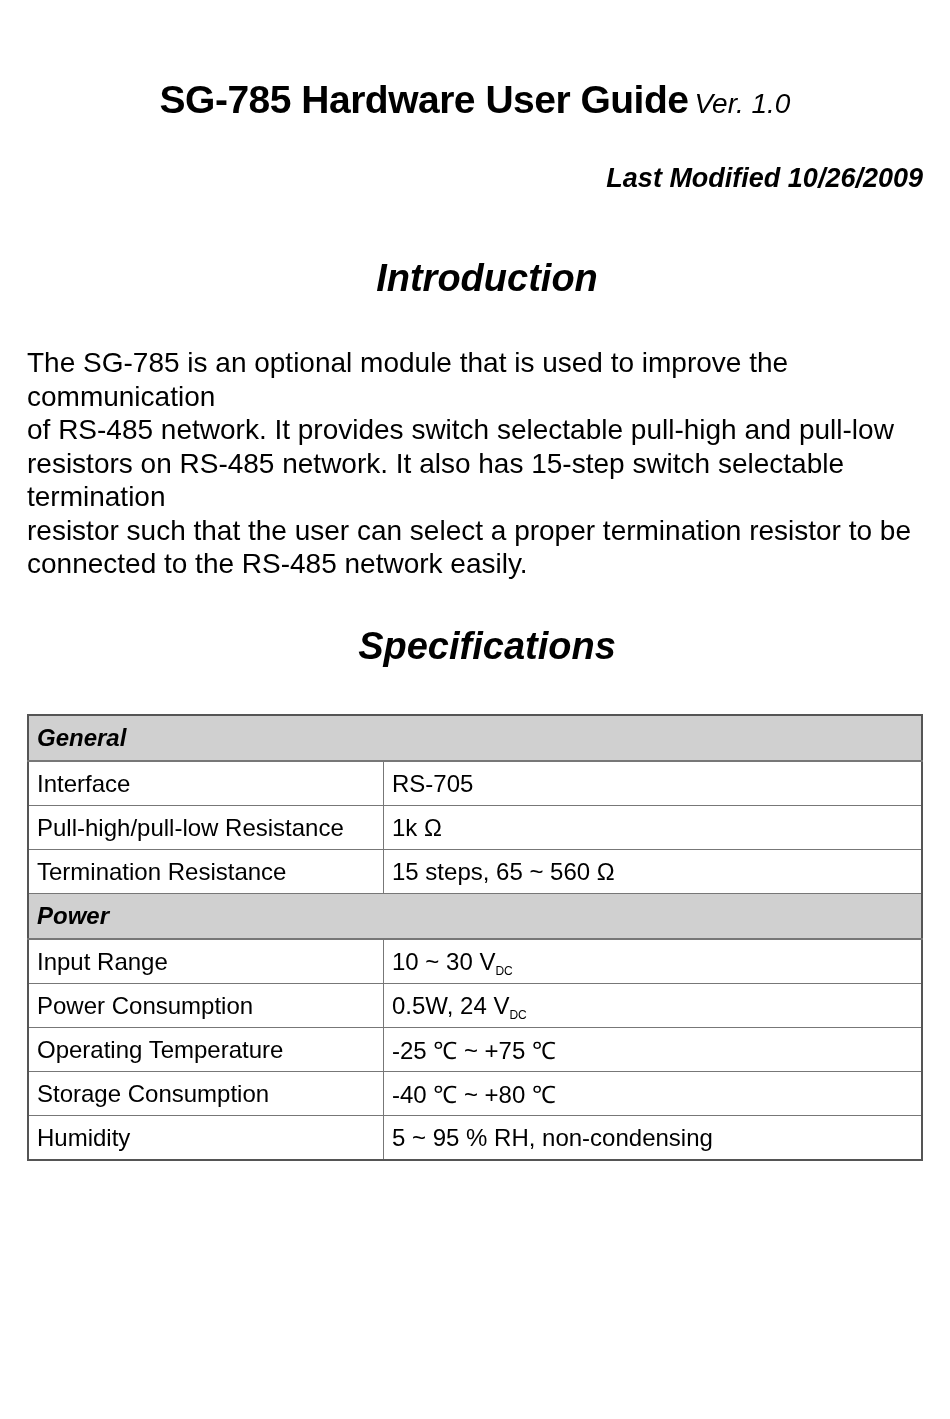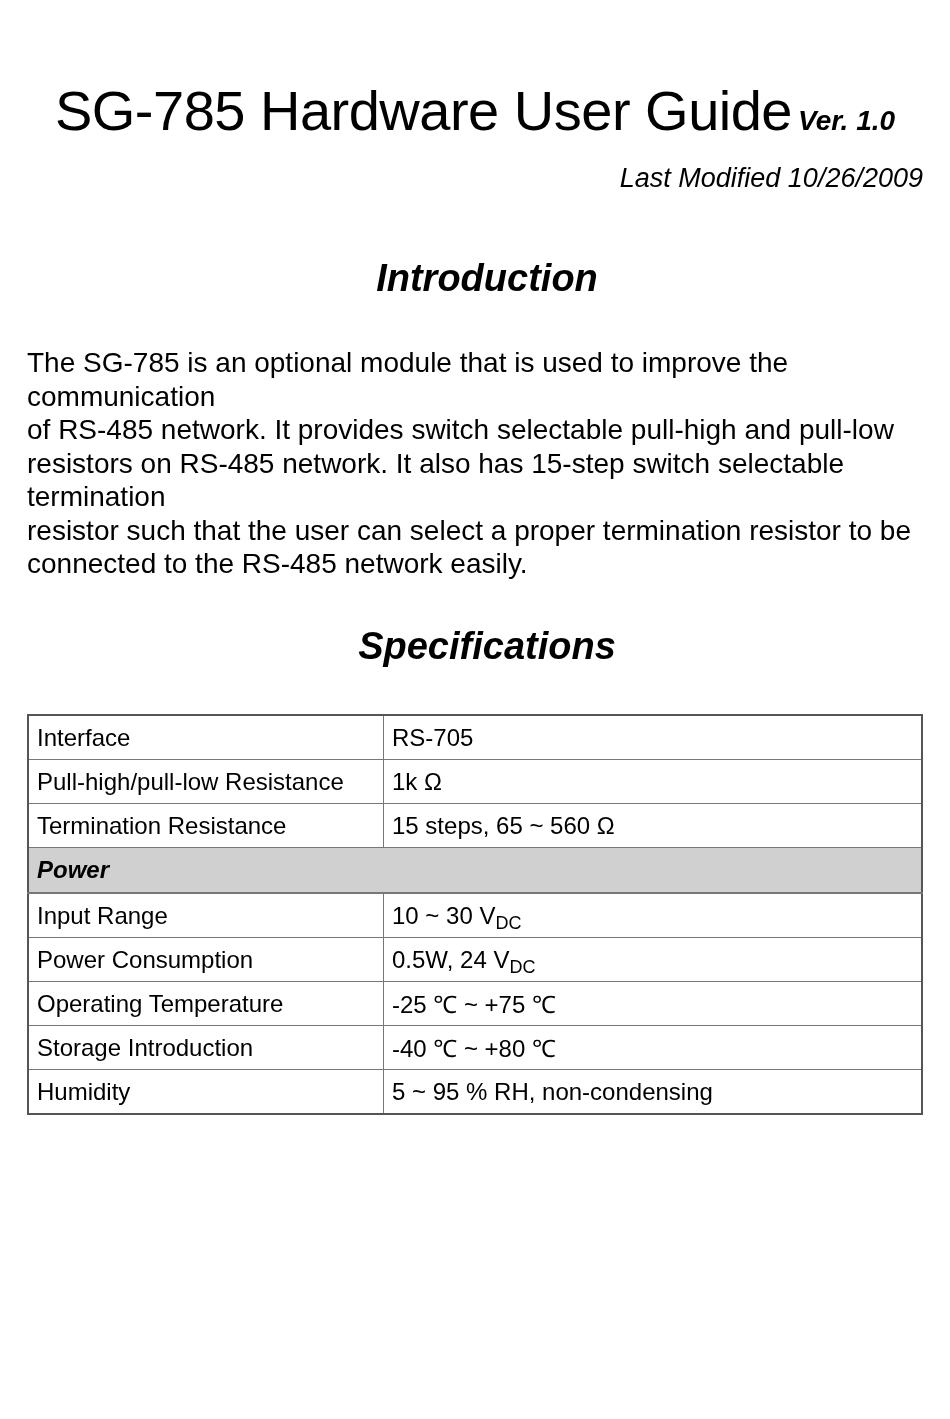--- a/index.html
+++ b/index.html
@@ -4,25 +4,25 @@
 <style>
   html, body { margin: 0; padding: 0; background: #ffffff; }
   body {
     width: 950px; height: 1419px; position: relative; overflow: hidden;
     font-family: "Liberation Sans", sans-serif; color: #000;
   }
   .title-row {
     position: absolute; left: 0; top: 78px; width: 950px;
     text-align: center; white-space: nowrap;
   }
-  .title { font-size: 56px; font-weight: normal; letter-spacing: -0.5px; }
-  .ver { font-size: 28px; font-weight: bold; font-style: italic; margin-left: 6px; }
+  .title { font-size: 39px; font-weight: bold; letter-spacing: -0.5px; }
+  .ver { font-size: 28px; font-weight: normal; font-style: italic; margin-left: 6px; }
   .modified {
     position: absolute; right: 27px; top: 163px;
-    font-size: 27px; font-weight: normal; font-style: italic; white-space: nowrap; margin-left: 32px;
+    font-size: 27px; font-weight: bold; font-style: italic; white-space: nowrap; margin-left: 32px;
   }
   .h2 {
     position: absolute; left: 0; width: 950px; text-align: center;
     font-size: 38px; font-weight: bold; font-style: italic; padding-left: 12px;
   }
   .intro-title { top: 257px; }
   .spec-title { top: 625px; }
   .para {
     position: absolute; left: 27px; top: 346px; width: 900px;
     font-size: 28px; line-height: 33.5px; white-space: pre-line;
@@ -35,41 +35,44 @@
   table.spec td {
     border: 1.5px solid #777; padding: 0 8px; vertical-align: middle;
   }
   tr.section td {
     background: #d0d0d0; font-weight: bold; font-style: italic;
     height: 44px; border-bottom: 2px solid #777;
   }
   tr.row td { height: 43px; }
   tr.row.tall td { height: 73px; line-height: 30px; }
   td.label { width: 338px; }
-  sub { font-size: 18px; vertical-align: -5px; line-height: 0; }
+  sub { font-size: 12px; vertical-align: -5px; line-height: 0; }
 </style>
 </head>
 <body>
 
 <div class="title-row">
   <span class="title">SG-785 Hardware User Guide</span><span class="ver">Ver. 1.0</span>
 </div>
 <div class="modified">Last Modified 10/26/2009</div>
 
 <div class="h2 intro-title">Introduction</div>
 <div class="para">The SG-785 is an optional module that is used to improve the communication
 of RS-485 network. It provides switch selectable pull-high and pull-low
 resistors on RS-485 network. It also has 15-step switch selectable termination
 resistor such that the user can select a proper termination resistor to be
 connected to the RS-485 network easily.</div>
 
 <div class="h2 spec-title">Specifications</div>
 
 <table class="spec">
   <tbody>
+    <tr class="section">
+      <td colspan="2">General</td>
+    </tr>
     <tr class="row">
       <td class="label">Interface</td>
       <td>RS-705</td>
     </tr>
     <tr class="row">
       <td class="label">Pull-high/pull-low Resistance</td>
       <td>1k Ω</td>
     </tr>
     <tr class="row">
       <td class="label">Termination Resistance</td>
@@ -86,21 +89,21 @@
     <tr class="row">
       <td class="label">Power Consumption</td>
       <td><span>0.5W, 24 V</span><sub>DC</sub></td>
     </tr>
 
     <tr class="row">
       <td class="label">Operating Temperature</td>
       <td>-25 ℃ ~ +75 ℃</td>
     </tr>
     <tr class="row">
-      <td class="label">Storage Introduction</td>
+      <td class="label">Storage Consumption</td>
       <td>-40 ℃ ~ +80 ℃</td>
     </tr>
     <tr class="row">
       <td class="label">Humidity</td>
       <td>5 ~ 95 % RH, non-condensing</td>
     </tr>
   </tbody>
 </table>
 
 </body></html>

